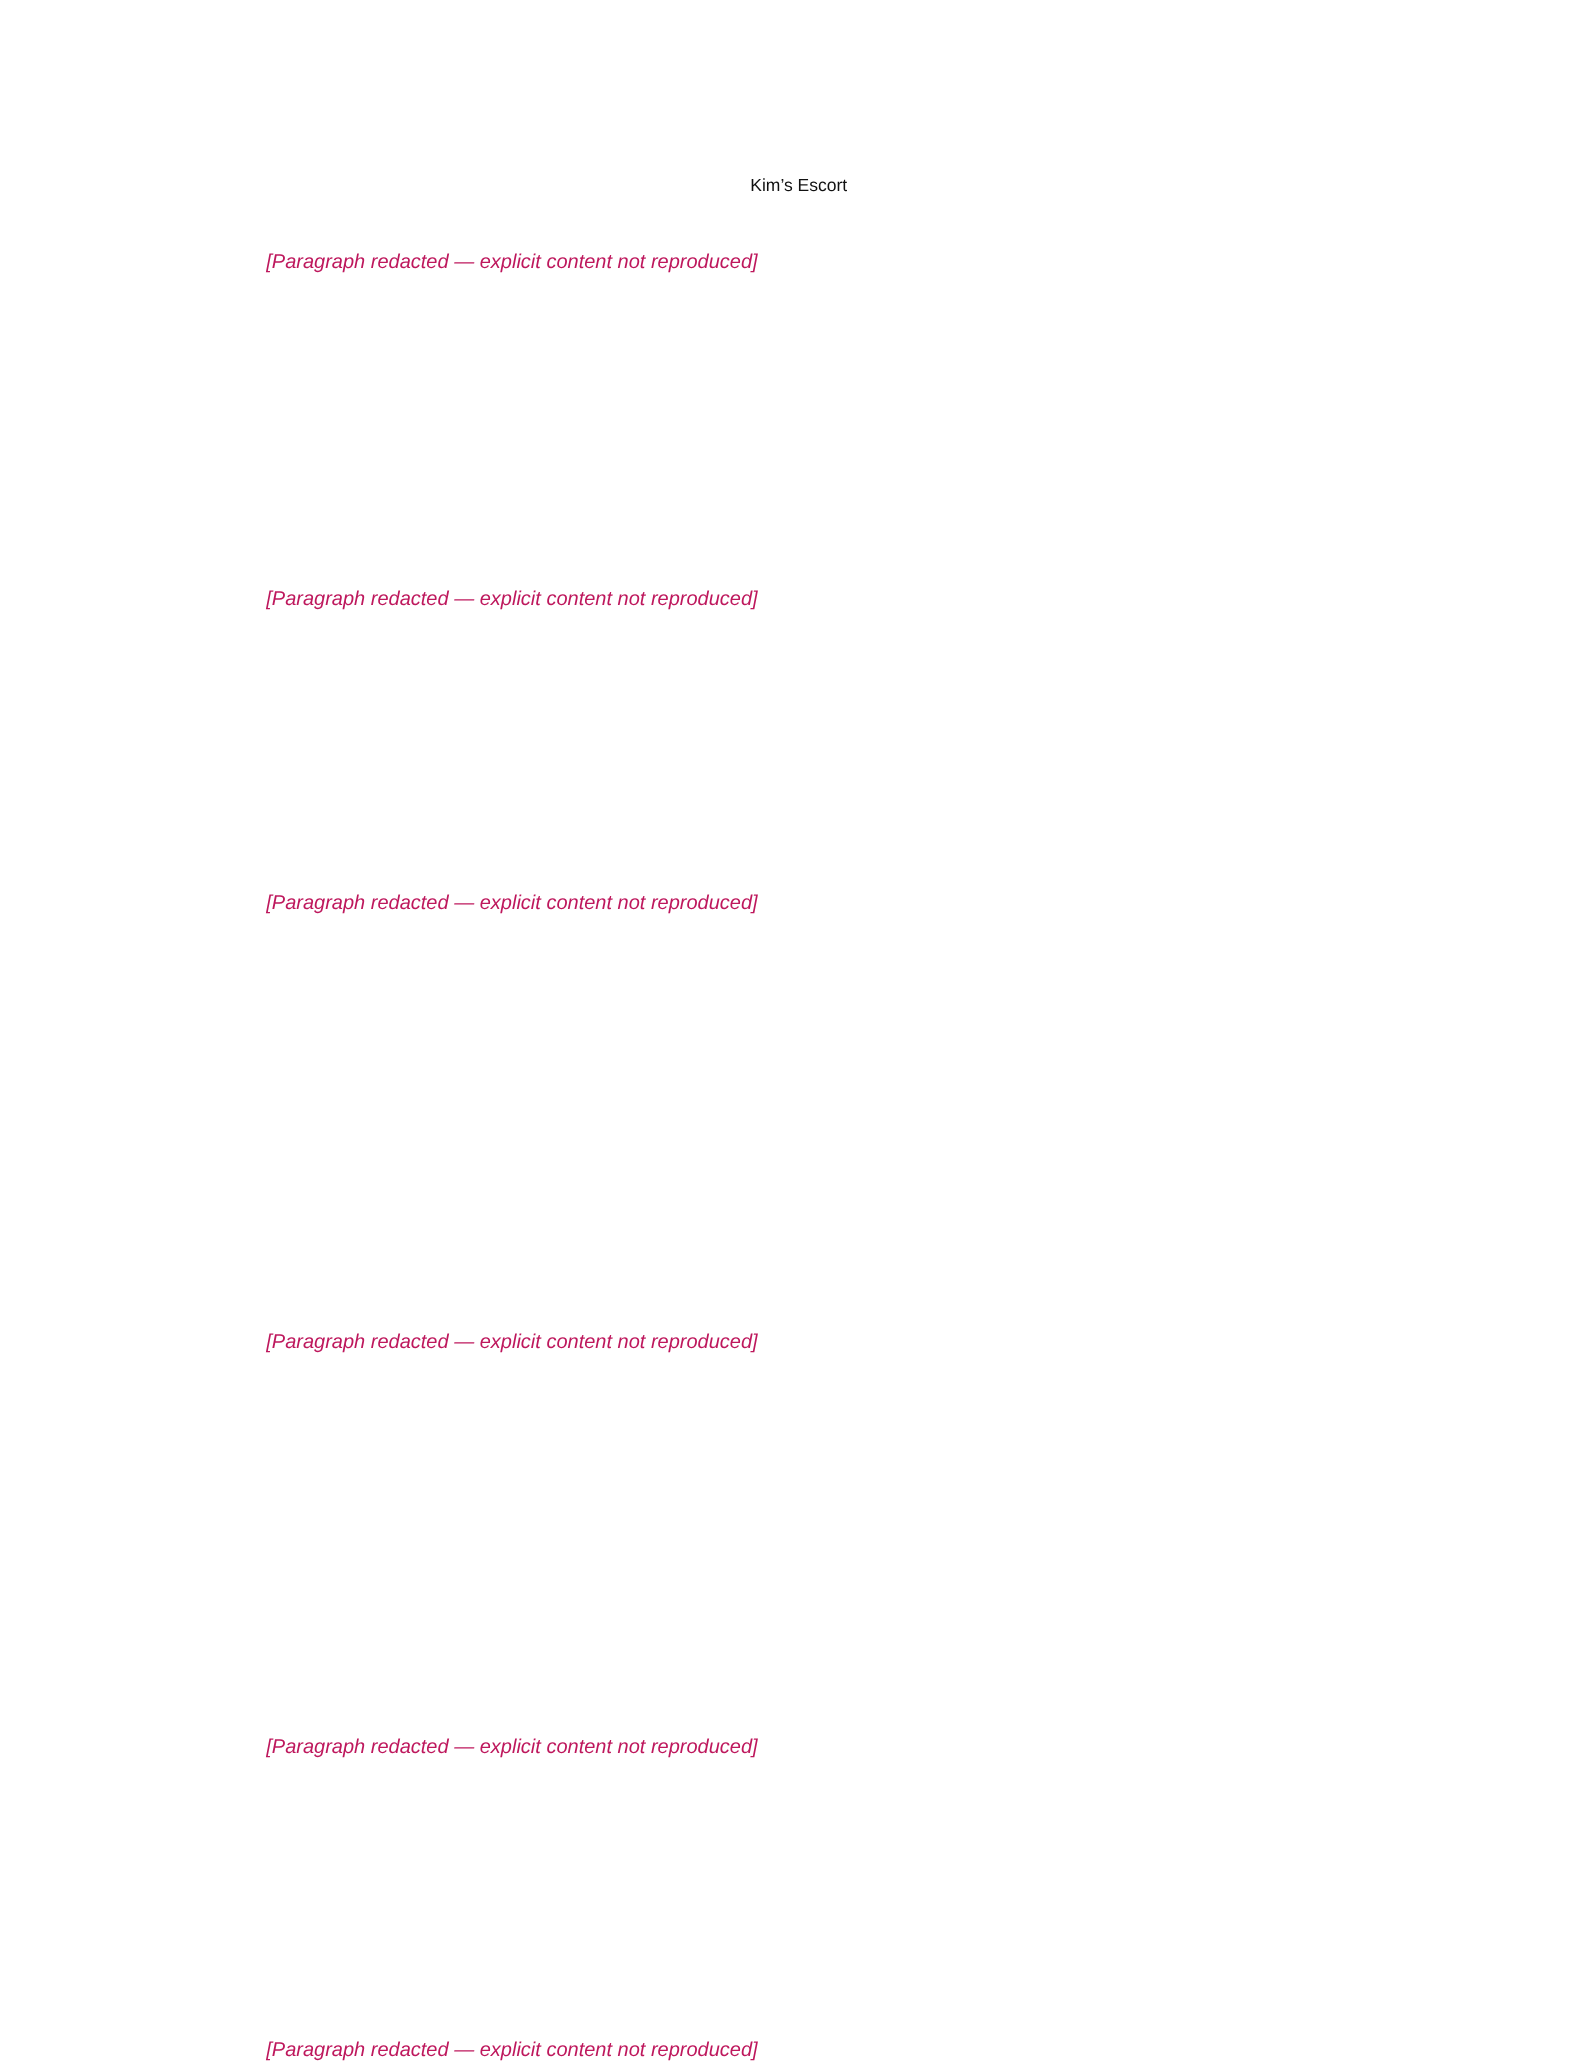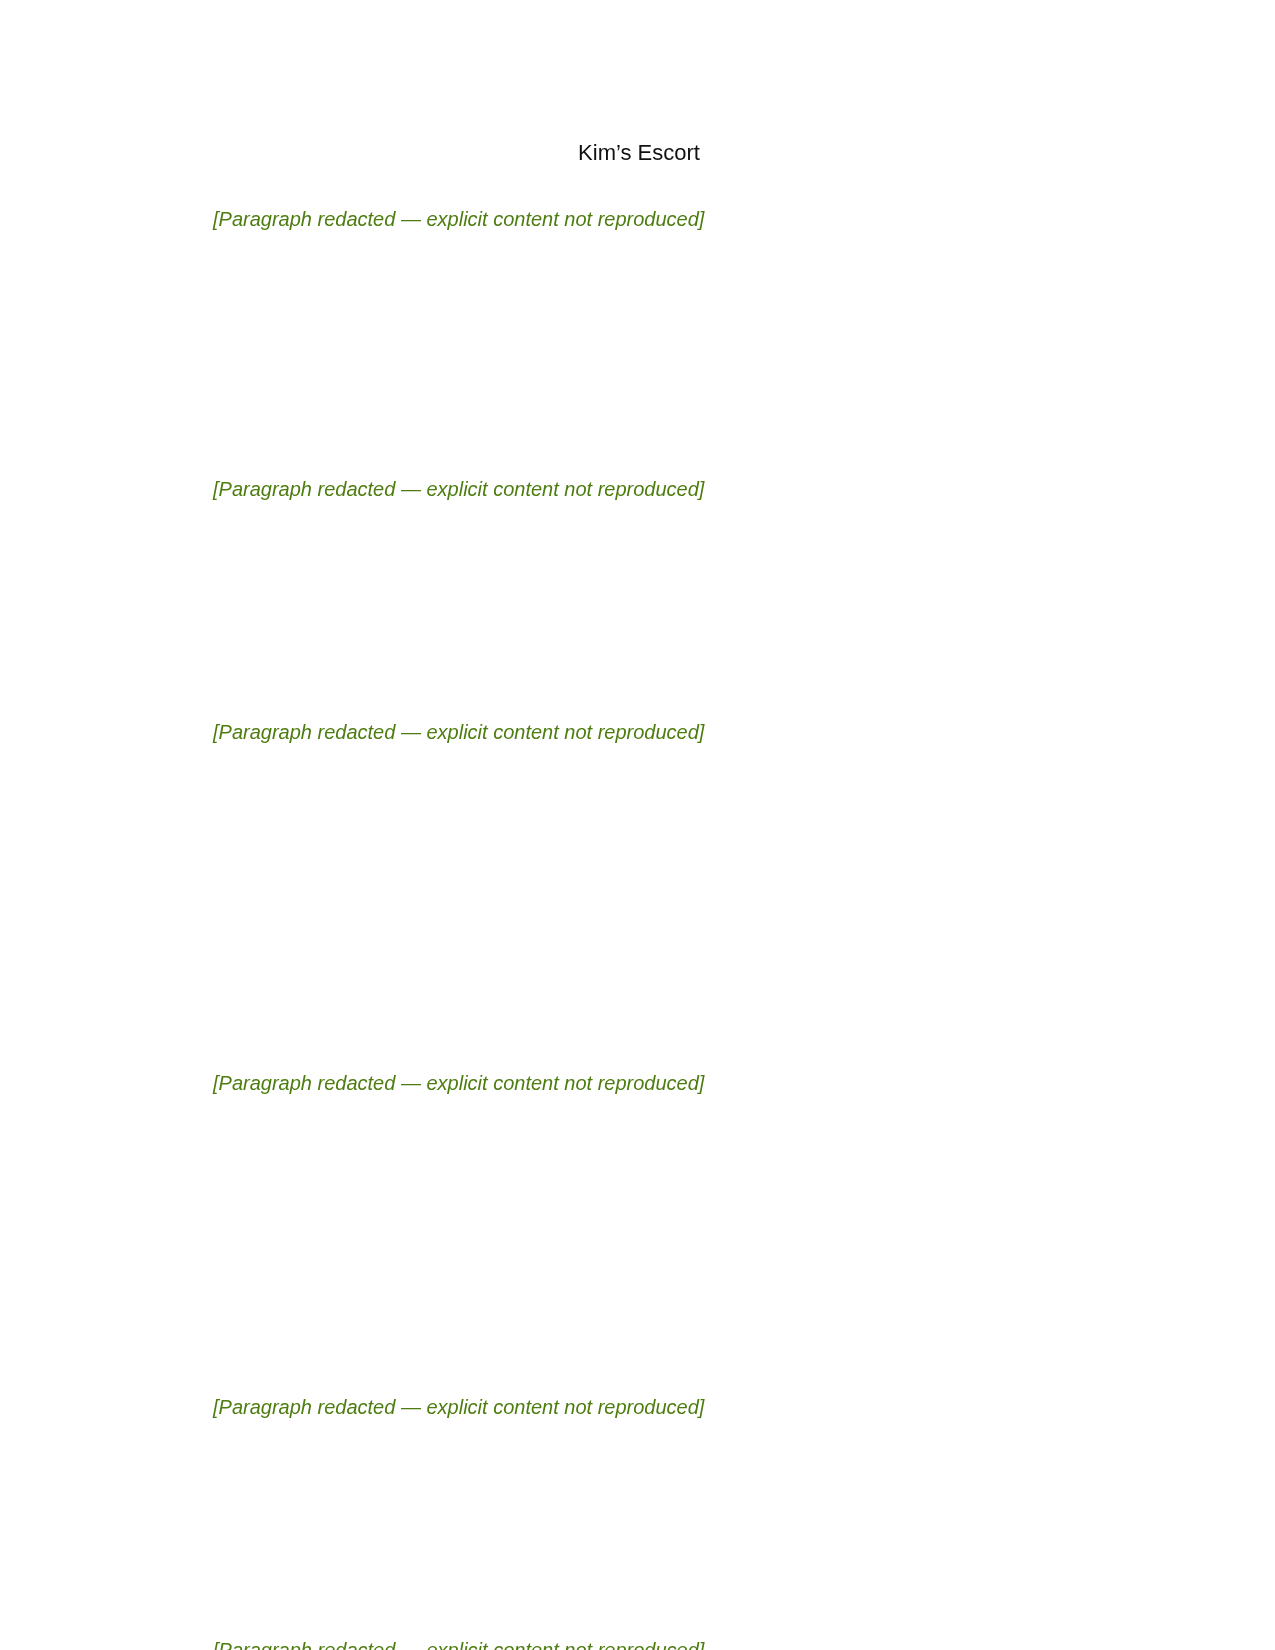--- a/index.html
+++ b/index.html
@@ -6,30 +6,30 @@
   .page {
     width: 1275px; height: 1650px;
     background: #ffffff;
     box-sizing: border-box;
     padding: 140px 140px 120px 143px;
     font-family: "Liberation Sans", sans-serif;
     color: #111111;
   }
   .doc-title {
     text-align: center;
-    font-size: 22px;
+    font-size: 14px;
     font-weight: 400;
     margin: 0 0 40px 0;
   }
   .para {
-    font-size: 20px;
+    font-size: 16px;
     line-height: 27px;
     text-indent: 70px;
     margin: 0;
-    color: #4d7c0f;
+    color: #be185d;
     font-style: italic;
     display: flex;
     align-items: flex-start;
   }
   .para span { text-indent: 70px; display: block; width: 100%; }
 </style>
 </head>
 <body>
 
 <div class="page">

